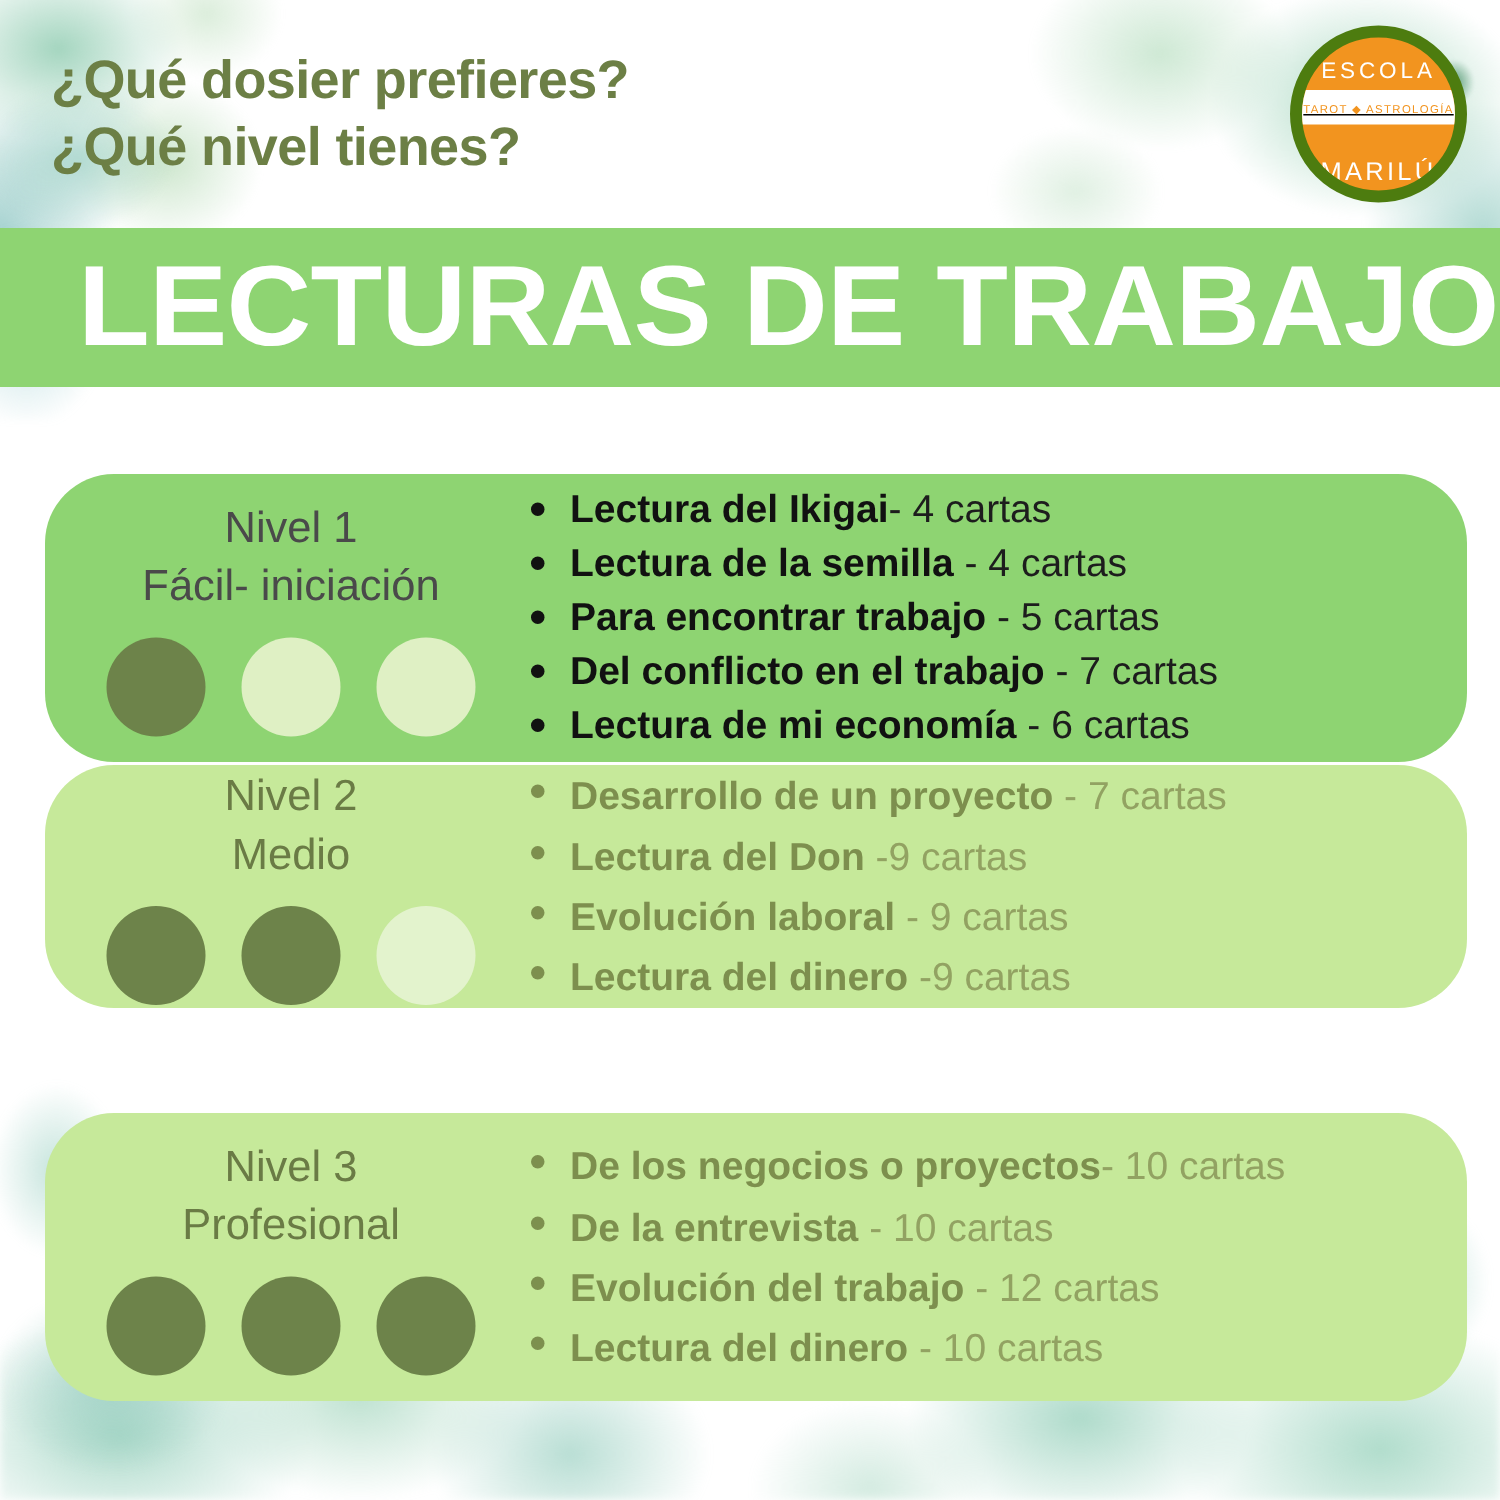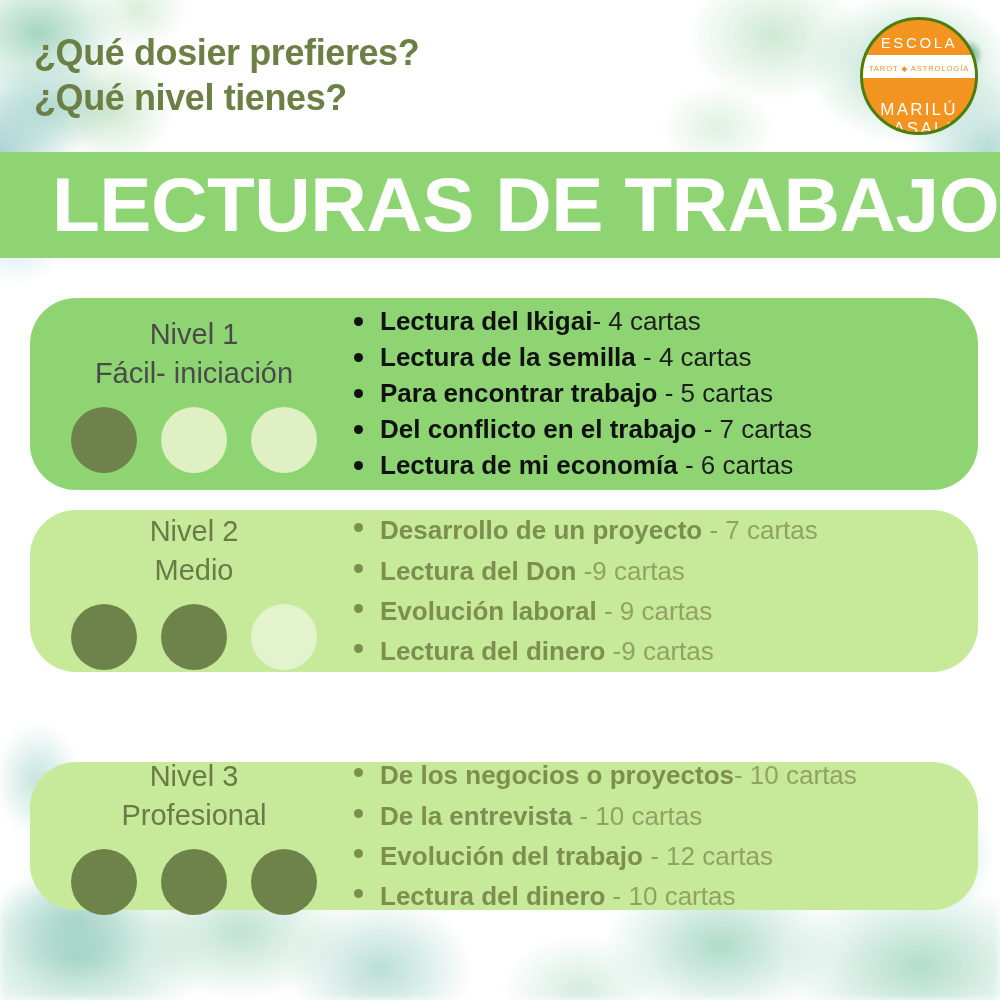--- a/index.html
+++ b/index.html
@@ -104,41 +104,42 @@
     white-space: nowrap;
   }
 
   
   .logo {
     position: absolute;
     right: 22px; top: 17px;
     width: 118px; height: 118px;
     border-radius: 50%;
     background: #f2941f;
-    border: 3px solid #4d7c0f;
+    border: 8px solid #4d7c0f;
     box-sizing: border-box;
     z-index: 6;
     overflow: hidden;
     display: flex;
     flex-direction: column;
     align-items: center;
   }
   .logo-escola {
     margin-top: 15px;
     color: #ffffff;
     font-size: 15px;
     letter-spacing: 2.6px;
     line-height: 1;
   }
   .logo-band {
     margin-top: 5px;
     width: 100%;
     background: #ffffff;
     text-align: center;
     padding: 2px 0 2.5px;
+    text-decoration: underline;
   }
   .logo-band span {
     color: #f2941f;
     font-size: 7.6px;
     letter-spacing: 0.9px;
   }
   .logo-name {
     margin-top: 22px;
     color: #ffffff;
     font-size: 17px;
@@ -173,23 +174,23 @@
   .card {
     position: absolute;
     left: 30px;
     width: 948px;
     border-radius: 46px;
     box-sizing: border-box;
     display: flex;
     align-items: center;
     z-index: 5;
   }
-  .card-1 { top: 298px; height: 192px; background: #8ed472; }
+  .card-1 { top: 316px; height: 192px; background: #8ed472; }
   .card-2 { top: 510px; height: 162px; background: #c6e99a; }
-  .card-3 { top: 762px; height: 148px; background: #c6e99a; }
+  .card-3 { top: 742px; height: 192px; background: #c6e99a; }
 
   .card-left {
     width: 320px;
     flex: 0 0 320px;
     display: flex;
     flex-direction: column;
     align-items: center;
     justify-content: center;
     box-sizing: border-box;
     padding-left: 8px;

